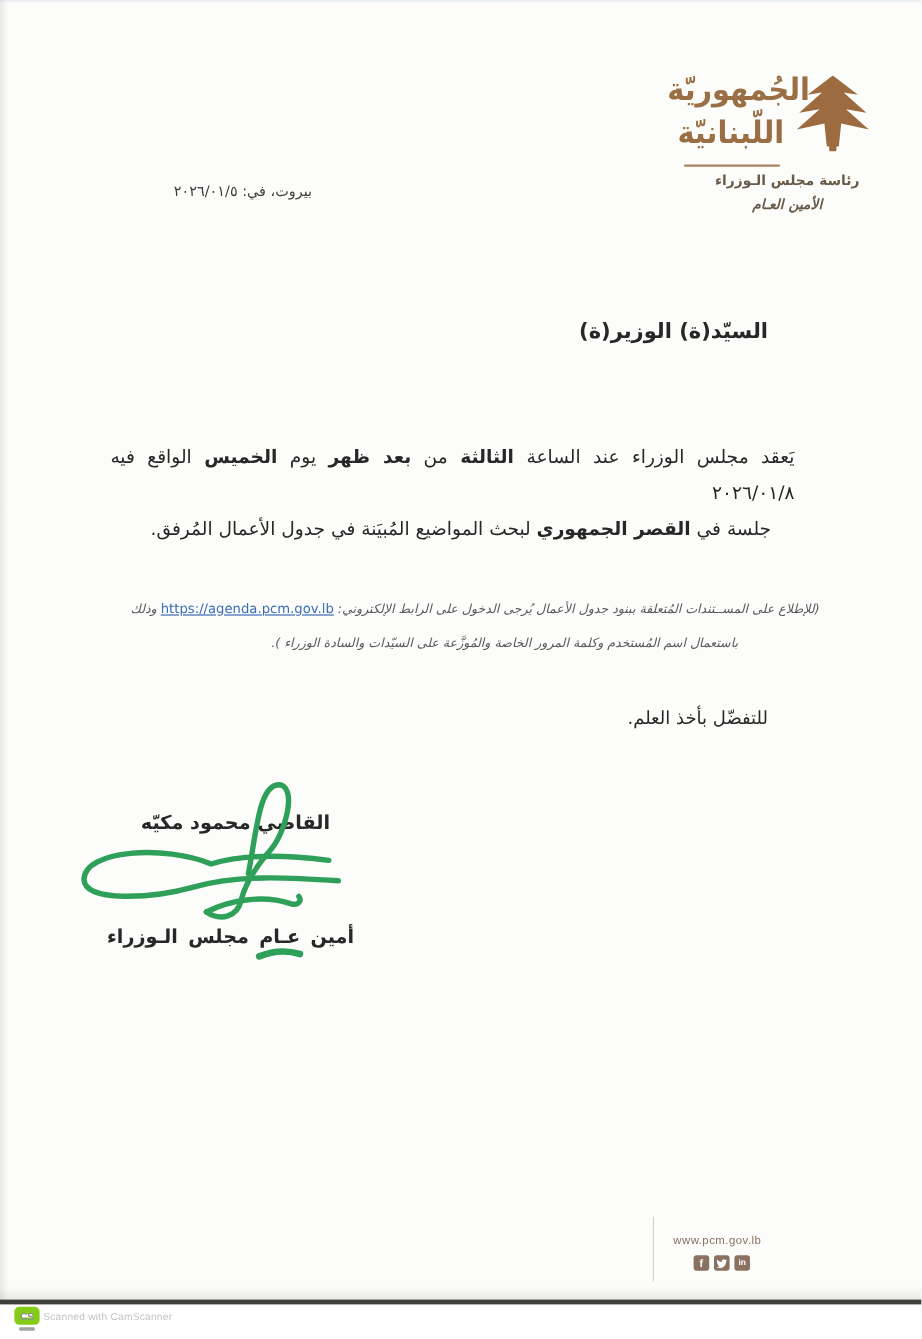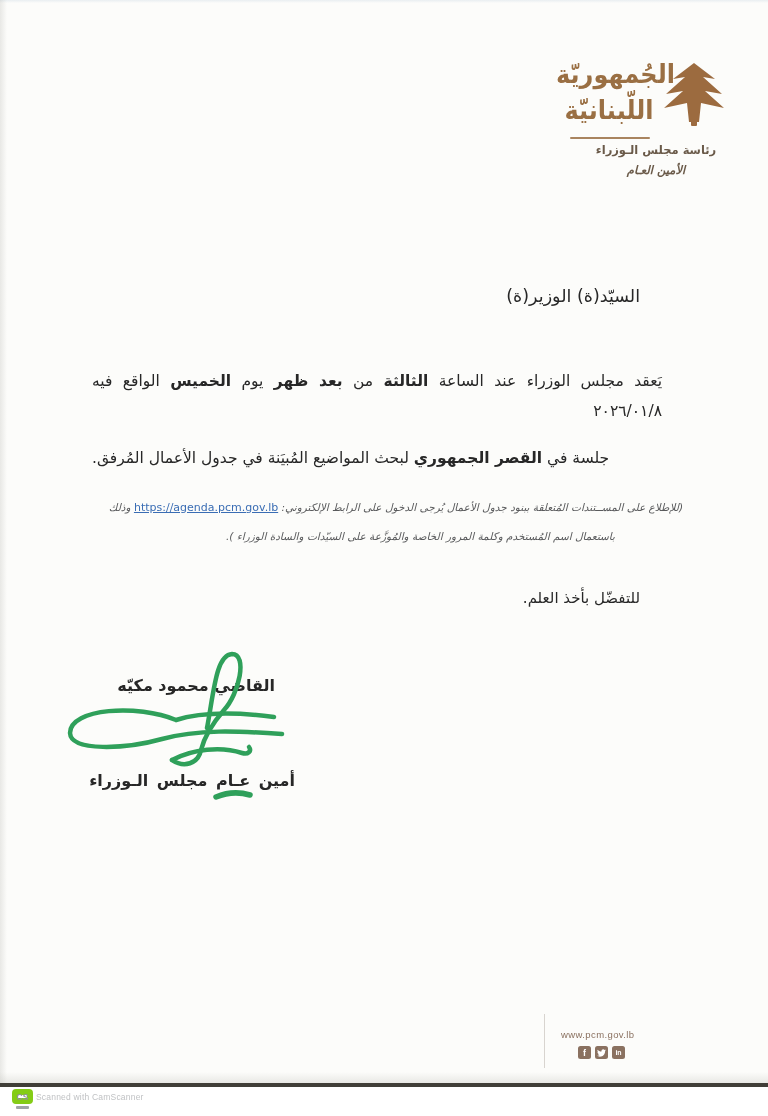--- a/index.html
+++ b/index.html
@@ -19,26 +19,26 @@
   .cedar{left:658px;top:60px;}
   .logo-divider{left:570px;top:137px;width:80px;height:2px;background:var(--brand);opacity:.85;border-radius:2px;}
   .org-line{left:543px;width:130px;text-align:center;color:var(--header-text);font-size:11.5px;font-weight:bold;margin-left:48px;}
   .org1{top:143px;}
   .org2{top:163px;font-style:italic;}
 
   
   .meta{left:95px;top:146px;width:165px;direction:rtl;font-size:12px;color:#3d3d3d;line-height:27px;}
 
   
-  .addressee{right:128px;top:286px;direction:rtl;font-size:17.5px;font-weight:normal;color:var(--body-text);white-space:nowrap;}
+  .addressee{right:128px;top:267px;direction:rtl;font-size:17.5px;font-weight:bold;color:var(--body-text);white-space:nowrap;}
 
   
   .para{left:92px;top:366px;width:584px;direction:rtl;font-size:15.5px;color:var(--body-text);}
   .para .line1{text-align:justify;text-align-last:justify;padding-right:14px;line-height:30px;}
-  .para .line2{margin-top:17px;line-height:30px;text-align:left;}
+  .para .line2{line-height:30px;text-align:center;}
   .b{font-weight:bold;}
 
   
   .note{direction:rtl;font-size:10.5px;font-style:italic;color:var(--note-text);white-space:nowrap;}
   .note1{right:85px;top:501px;}
   .note2{right:153px;top:530px;}
   .link{font-style:normal;color:var(--link);text-decoration:underline;font-size:11px;}
 
   
   .closing{right:128px;top:589px;direction:rtl;font-size:15px;color:var(--body-text);margin-left:47px;}
@@ -76,20 +76,21 @@
 </div>
 <svg class="abs cedar" width="72" height="68" viewBox="0 0 72 68">
   <path fill="#9c6b3f" d="M36 3 L15 19 L27 17 L8 34 L25 31 L6 48 L29 43 L31 62 L41 62 L43 43 L66 48 L47 31 L64 34 L45 17 L57 19 Z"></path>
   <rect fill="#9c6b3f" x="33" y="58" width="6" height="8" rx="1"></rect>
 </svg>
 <div class="abs logo-divider"></div>
 <div class="abs org-line org1">رئاسة مجلس الـوزراء</div>
 <div class="abs org-line org2">الأمين العـام</div>
 
 <div class="abs meta">
+  <div>بيروت، في: ٢٠٢٦/٠١/٥</div>
 </div>
 
 <div class="abs addressee">السيّد(ة) الوزير(ة)</div>
 
 <div class="abs para">
   <div class="line1"><span>يَعقد مجلس الوزراء عند الساعة </span><span class="b">الثالثة</span><span> من </span><span class="b">بعد ظهر</span><span> يوم </span><span class="b">الخميس</span><span> الواقع فيه ٢٠٢٦/٠١/٨</span></div>
   <div class="line2"><span>جلسة في </span><span class="b">القصر الجمهوري</span><span> لبحث المواضيع المُبيَنة في جدول الأعمال المُرفق.</span></div>
 </div>
 
 <div class="abs note note1"><span>(للإطلاع على المســتندات المُتعلقة ببنود جدول الأعمال يُرجى الدخول على الرابط الإلكتروني: </span><span class="link" dir="ltr">https://agenda.pcm.gov.lb</span><span> وذلك</span></div>

